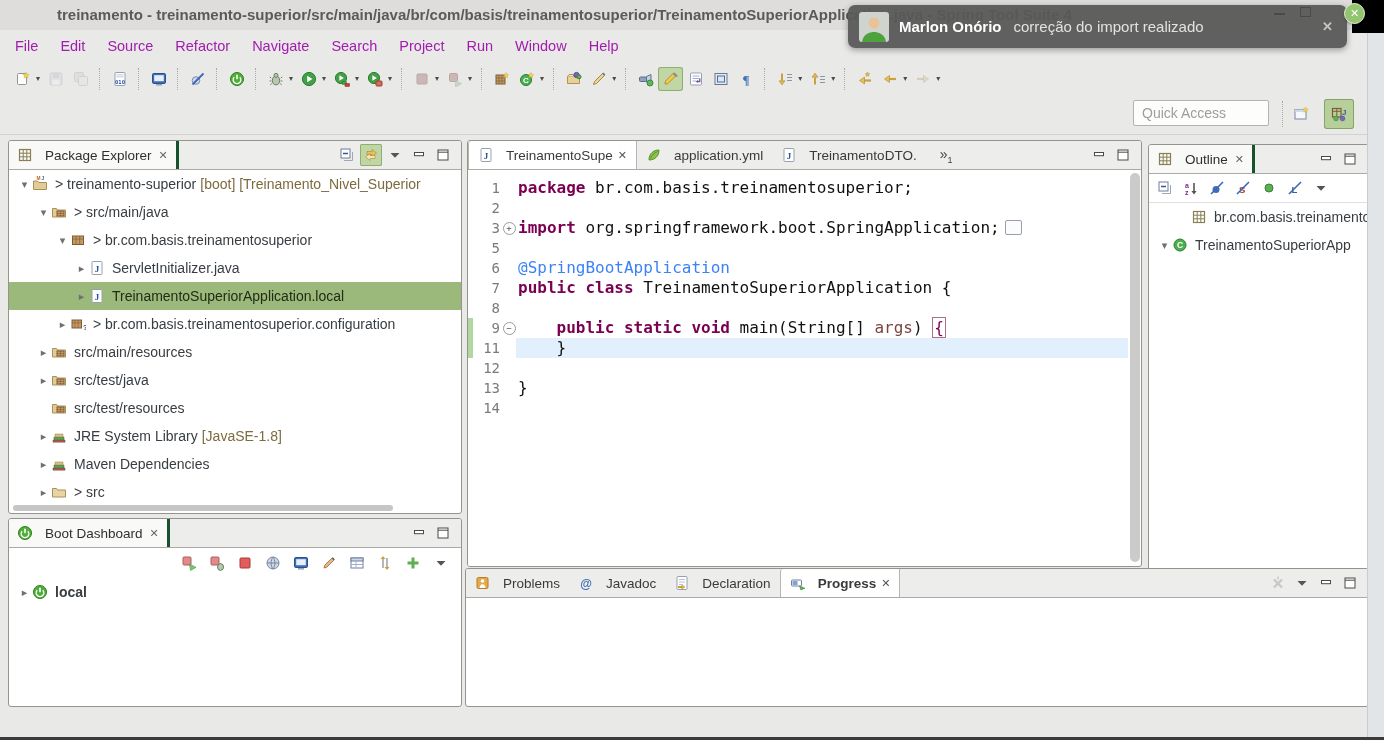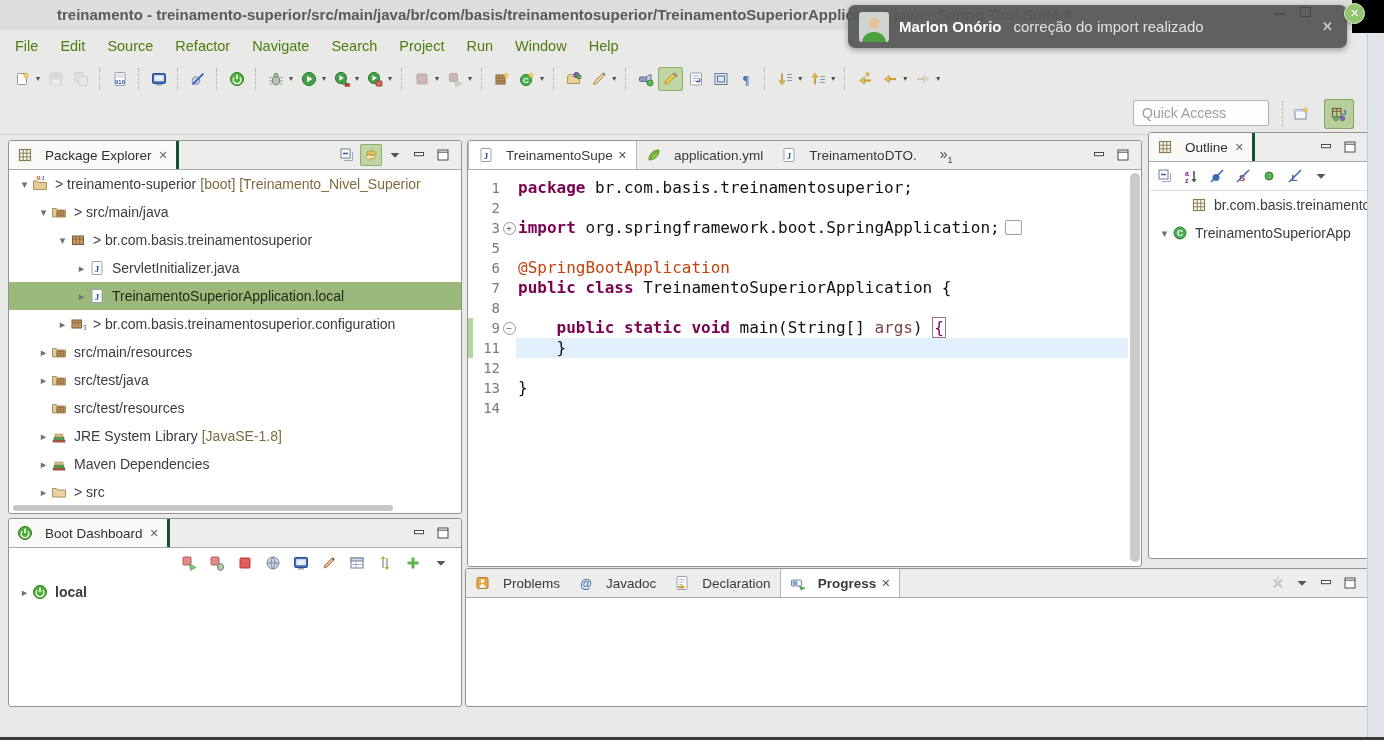--- a/index.html
+++ b/index.html
@@ -20,21 +20,21 @@
   
   #notif{position:absolute;left:848px;top:5px;width:499px;height:43px;background:rgba(88,88,88,.95);
          border-radius:7px;z-index:10;box-shadow:0 2px 6px rgba(0,0,0,.35);display:flex;align-items:center;}
   #notif .avatar{width:30px;height:30px;border-radius:3px;overflow:hidden;margin:0 10px 0 11px;flex:0 0 auto;}
   #notif .nname{font-weight:bold;color:#fff;font-size:15px;margin-right:12px;white-space:nowrap;}
   #notif .nmsg{color:#e2e2e2;font-size:15px;white-space:nowrap;}
   #notif .nclose{margin-left:auto;margin-right:14px;color:#c4c4c4;font-size:13px;font-weight:bold;}
   
   #menubar{position:absolute;left:0;top:30px;width:100%;height:32px;display:flex;align-items:center;
            padding-left:4px;}
-  .mitem{padding:0 11px;font-size:14.5px;color:#4d7c0f;}
+  .mitem{padding:0 11px;font-size:14.5px;color:#a21caf;}
   
   #toolbar1{position:absolute;left:0;top:62px;width:100%;height:33px;display:flex;align-items:center;
             padding-left:10px;}
   .tsep{width:1px;height:22px;border-left:1px dotted #a9a9a7;margin:0 6px;}
   .titem{display:flex;align-items:center;}
   .tbtn{height:24px;min-width:25px;display:flex;align-items:center;justify-content:center;border-radius:3px;}
   .tbtn.act{background:#c0d6a4;box-shadow:inset 0 0 0 1px #8fae6f;}
   .tbtn.dis{opacity:.4;filter:grayscale(.6);}
   .dd{font-size:8px;color:#4a4a48;margin:0 3px 0 1px;}
   #row2{position:absolute;left:0;top:95px;width:100%;height:39px;border-bottom:1px solid #d2d2d0;}
@@ -86,30 +86,30 @@
   .cl{display:flex;height:20px;white-space:pre;}
   .chg{width:5px;flex:0 0 auto;}
   .chg.on{background:#b3d7a3;}
   .ln{width:27px;flex:0 0 auto;text-align:right;color:#7a7a7a;font-size:14px;padding-right:2px;}
   .fold{width:14px;flex:0 0 auto;font-size:10px;color:#666;text-align:center;}
   .foldmark{display:inline-block;width:11px;height:11px;border:1px solid #9a9a98;border-radius:50%;
             background:#fff;font-size:9px;line-height:10px;text-align:center;color:#555;margin-top:4px;}
   .ct{flex:1;color:#111;padding-left:2px;}
   .cl.cur .ct{background:#e2effc;}
   .sg-kw{color:#7B0052;font-weight:bold;}
-  .sg-ann{color:#c2410c;}
+  .sg-ann{color:#3b82f6;}
   .sg-pl{color:#111;}
   .sg-param{color:#7a4540;}
   .sg-it{font-style:italic;color:#111;}
   .sg-brace{color:#7B0052;border:1px solid #a96f8d;padding:0 1px;}
   .sg-foldbox{display:inline-block;width:15px;height:13px;border:1px solid #98a0ae;border-radius:2px;
               background:#fcfcfc;margin-left:5px;vertical-align:-2px;}
   #ed-vscroll{position:absolute;right:1px;top:32px;bottom:4px;width:10px;border-radius:5px;background:#cbcbc9;}
   
-  #outline-panel{left:1148px;top:132px;width:219px;height:425px;}
+  #outline-panel{left:1148px;top:144px;width:219px;height:425px;}
   #outline-toolbar{height:28px;display:flex;align-items:center;padding:0 4px;gap:2px;border-bottom:1px solid #e0e0de;}
   
   #bottom-panel{left:465px;top:568px;width:902px;height:137px;}
   #bottom-msg{font-size:14px;color:#333;padding:12px 0 0 10px;}
   
   #statusbar{position:absolute;left:0;top:705px;width:100%;height:32px;font-size:13.5px;color:#3f3f3d;}
   .sbsep{position:absolute;top:6px;width:1px;height:20px;background:#c6c6c4;}
   .sbdot{position:absolute;top:6px;width:1px;height:20px;border-left:1px dotted #b0b0ae;}
   .sbtxt{position:absolute;top:8px;}
   #bottom-strip{position:absolute;left:0;top:737px;width:100%;height:3px;background:#3b3b39;z-index:6;}

